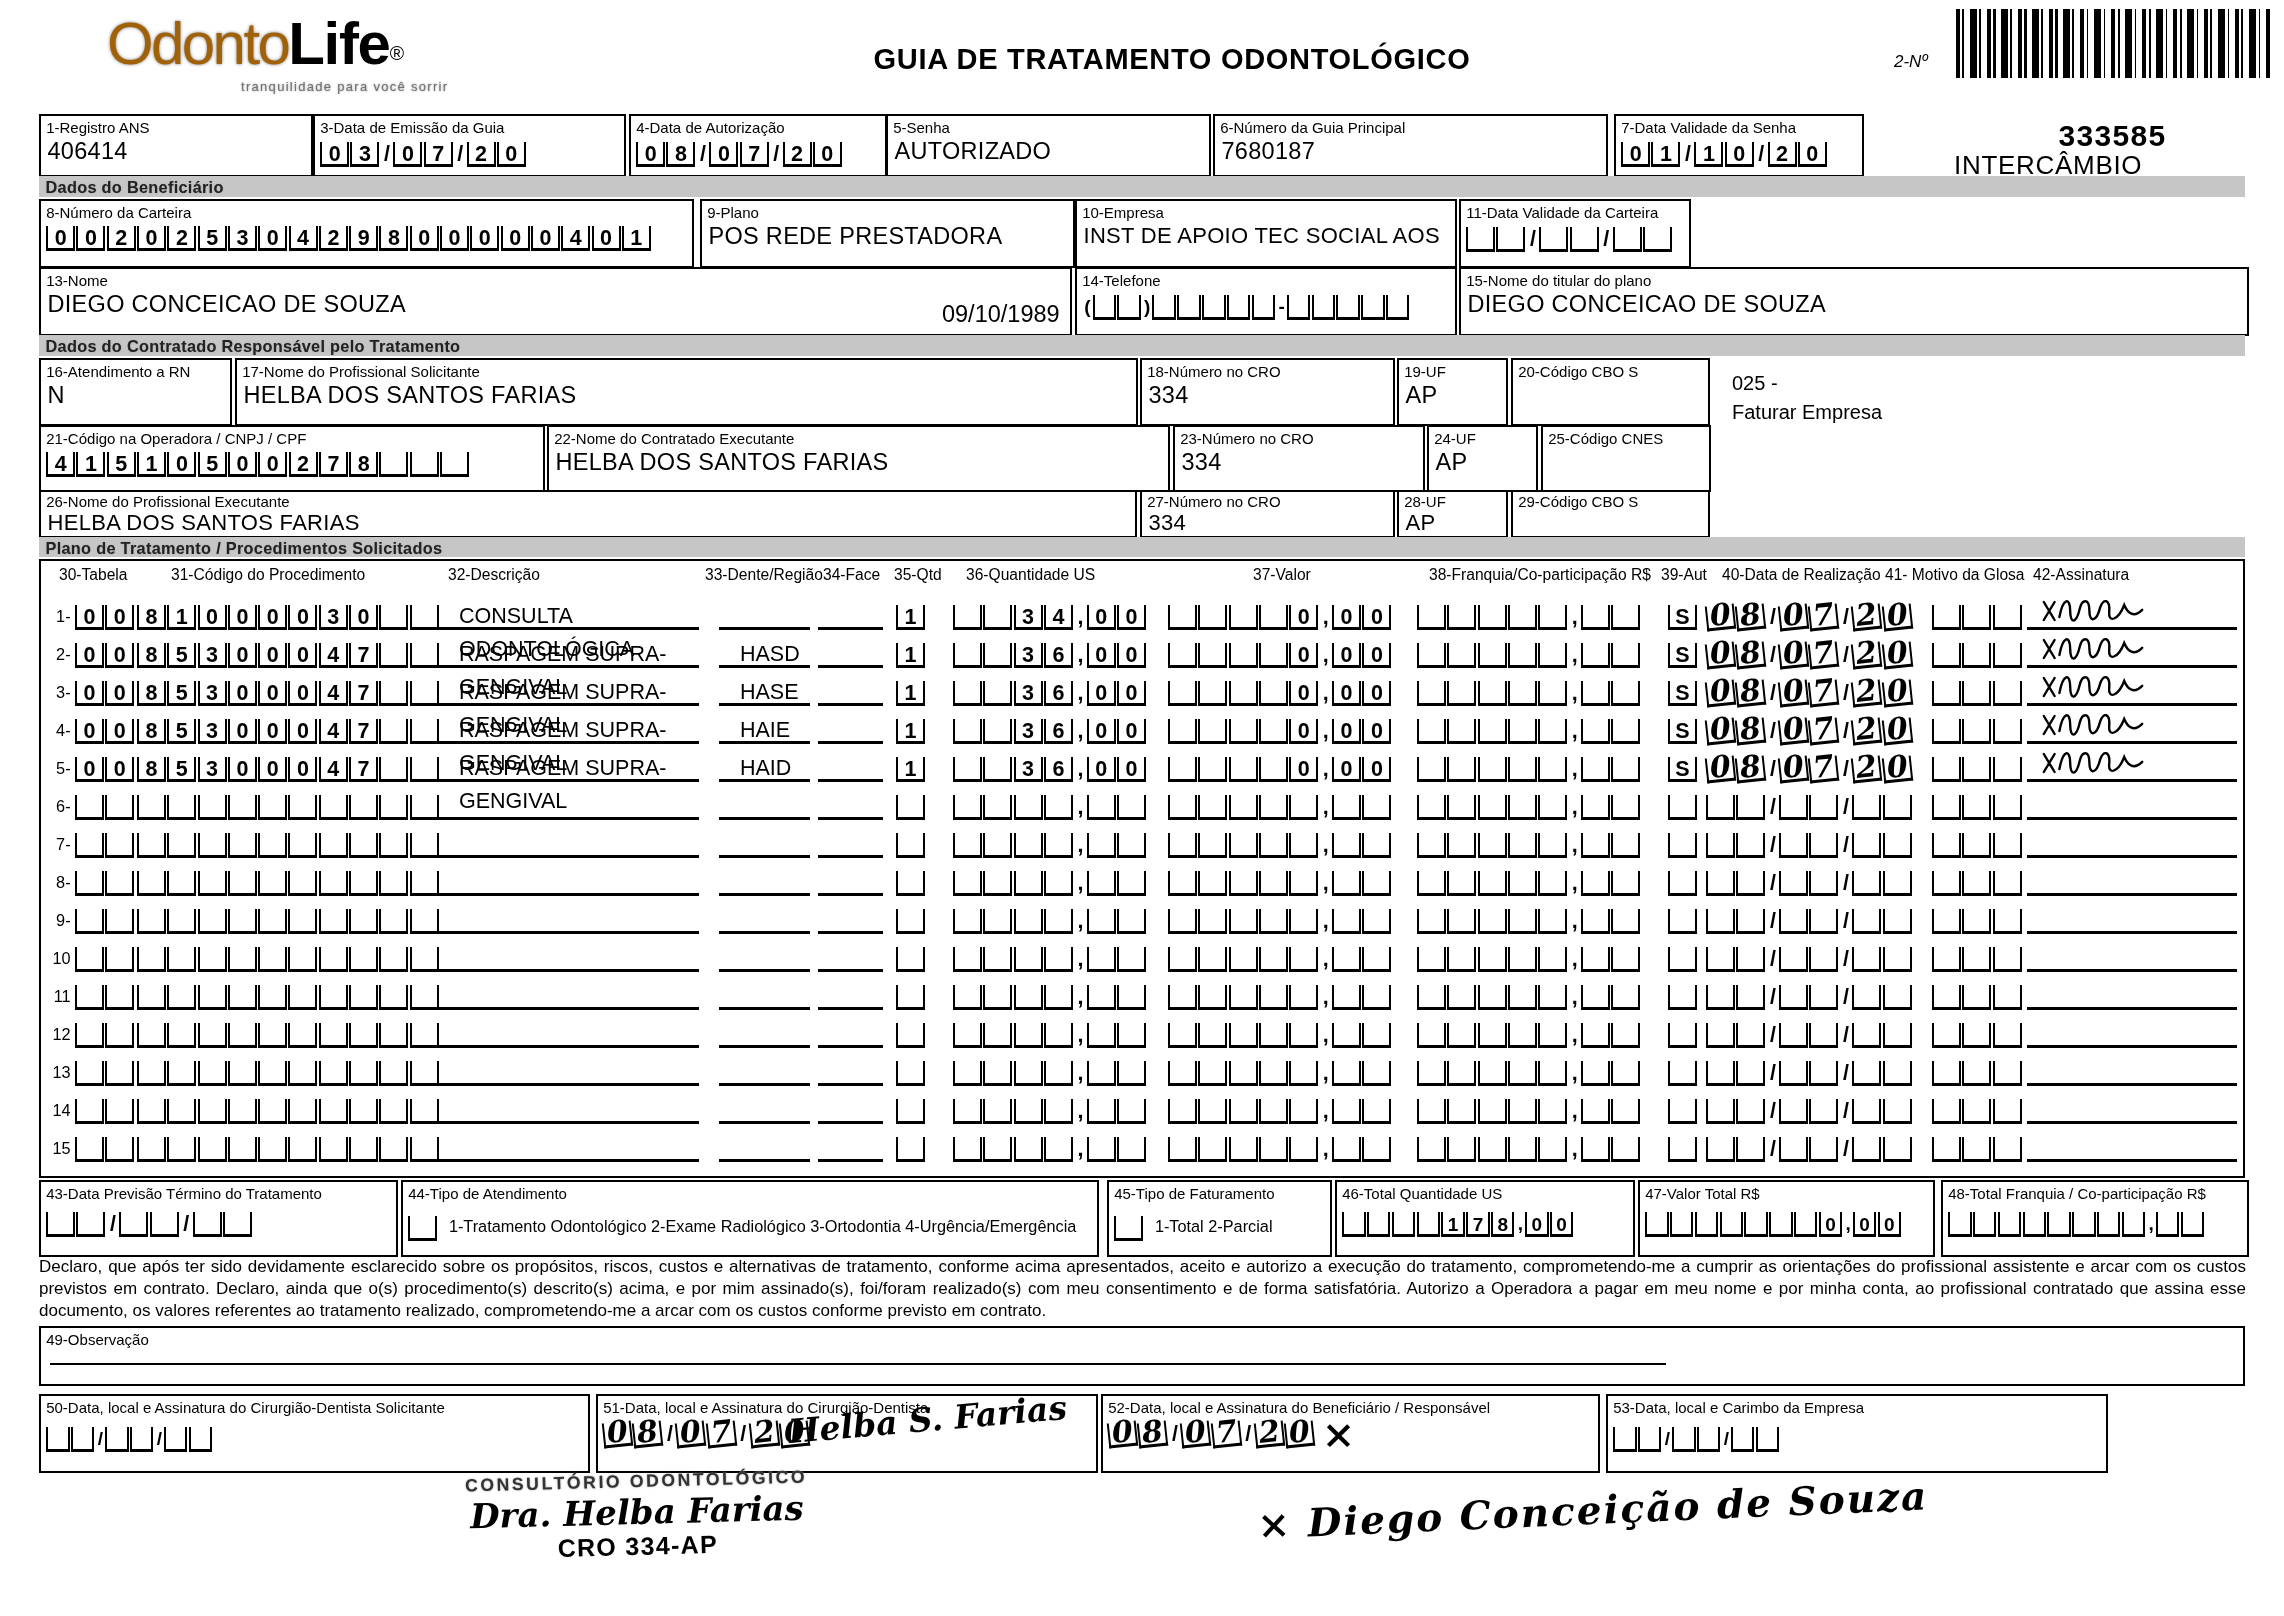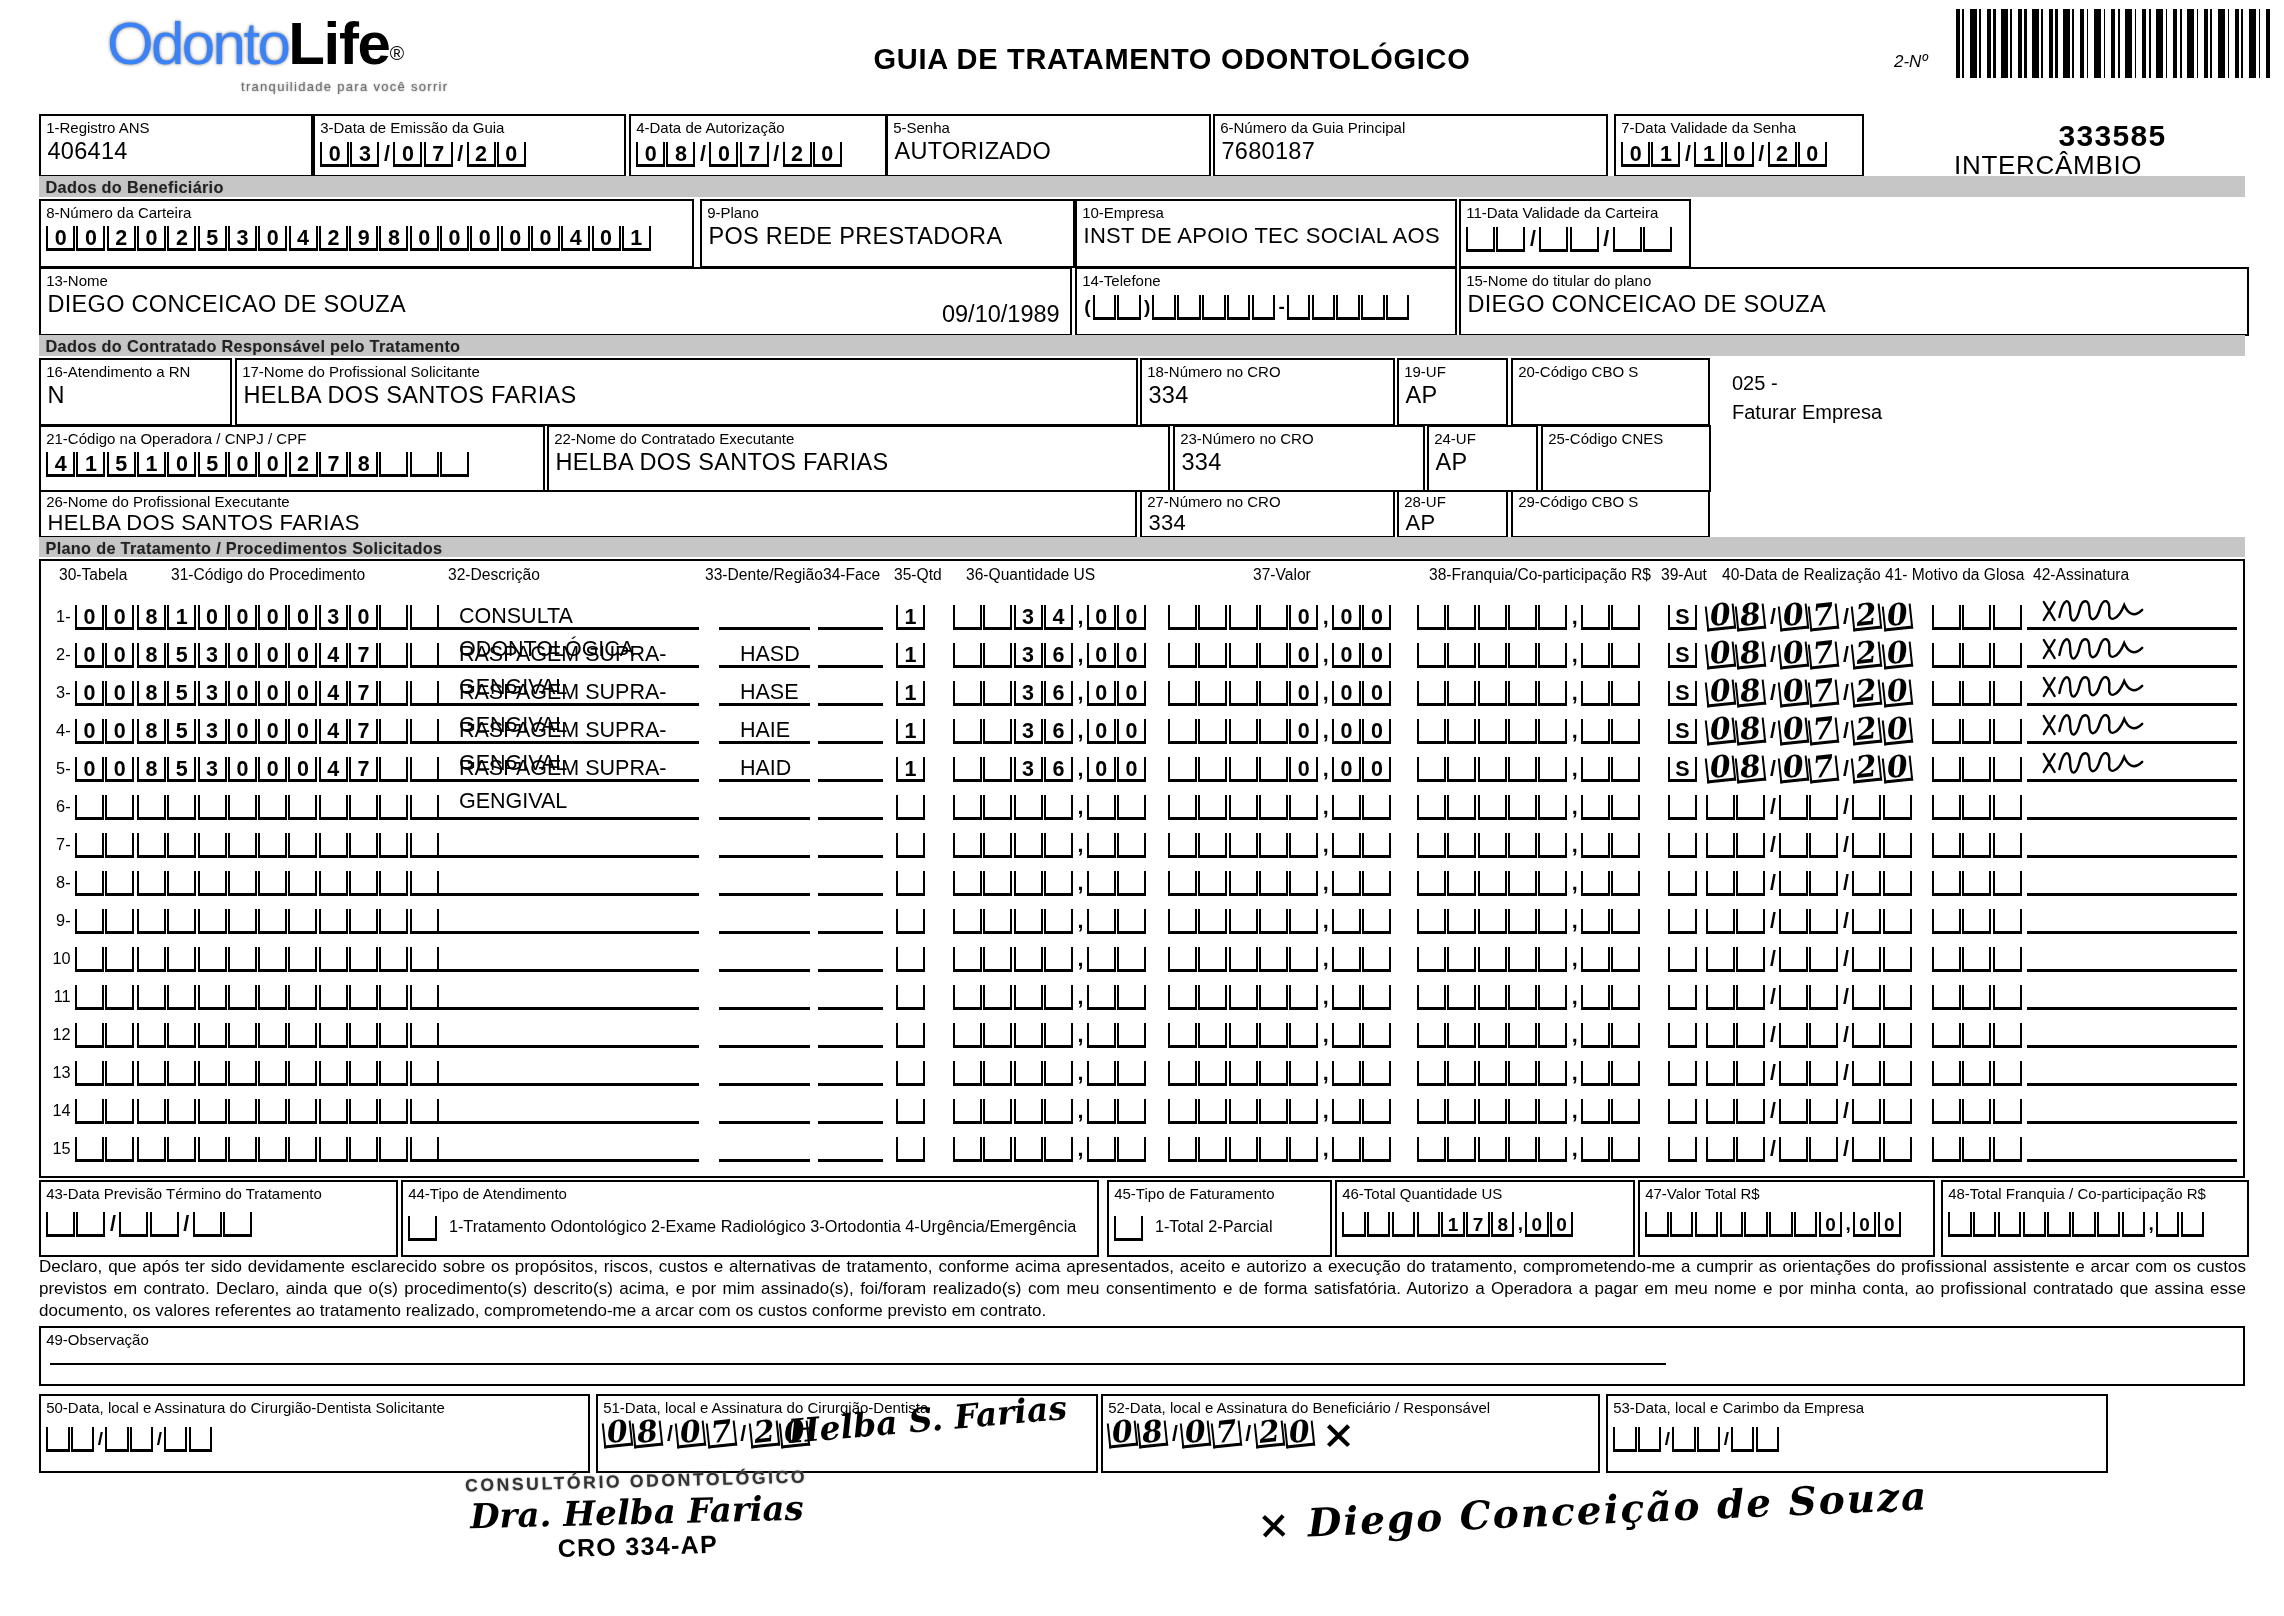--- a/index.html
+++ b/index.html
@@ -32,21 +32,21 @@
   .uline{position:absolute;bottom:2.6px;height:30px;border-bottom:3.3px solid #000;
          font-size:21.5px;line-height:33px;padding-left:21px;box-sizing:border-box}
   .tab{left:34px}.cod{left:96px}
   .desc{left:397px;width:261px}.dente{left:678px;width:91px}.face{left:777px;width:65px}
   .qtd{left:855px}.us{left:912px}.valor{left:1127px}.franq{left:1376px}
   .aut{left:1627px}.data{left:1665px}.glosa{left:1891px}
   .assin{left:1986px;width:210px}
   .sigrow{position:absolute;left:6.5px;bottom:-1.3px}
   
   #logo{position:absolute;left:107px;top:9px;white-space:nowrap}
-  #logo .l1{font-size:60px;font-weight:500;color:#3b82f6;letter-spacing:-2.6px;
+  #logo .l1{font-size:60px;font-weight:500;color:#a16207;letter-spacing:-2.6px;
             text-shadow:0 0 3.3px #777}
   #logo .l2{font-size:60px;font-weight:bold;color:#000;letter-spacing:-1.3px}
   #logo .lr{font-size:19.5px;vertical-align:super}
   #tagline{position:absolute;left:241px;top:79px;font-size:13px;color:#737373;
            letter-spacing:1.3px;text-shadow:0 0 2px #888}
   .title{position:absolute;left:840px;top:43px;width:664px;text-align:center;
          font-size:29px;font-weight:bold;letter-spacing:0.7px}
   #bclabel{position:absolute;left:1894px;top:52px;font-size:17px;font-style:italic}
   #bars{position:absolute;left:1956px;top:9px;width:314px;height:69px;
         background:repeating-linear-gradient(90deg,#000 0 3.9px,#fff 3.9px 6.5px,#000 6.5px 8.5px,

